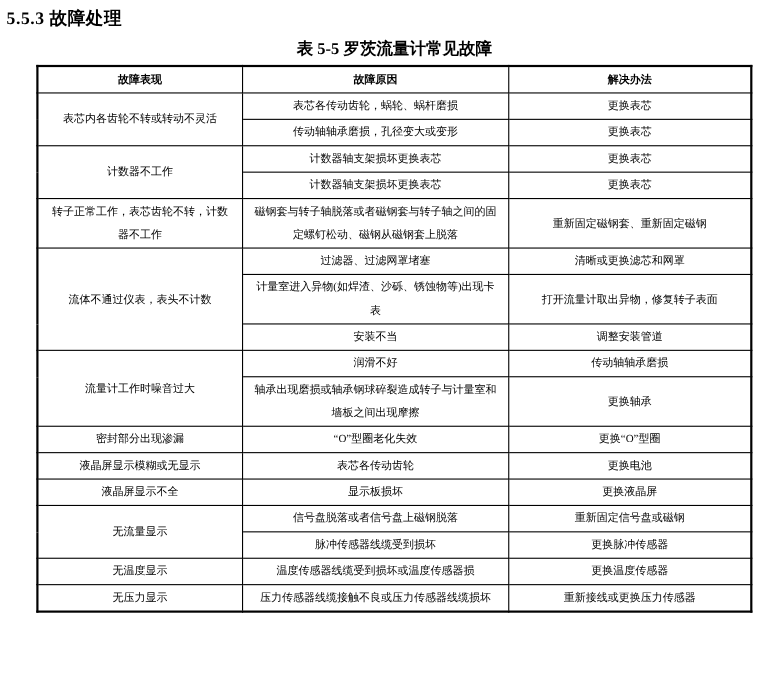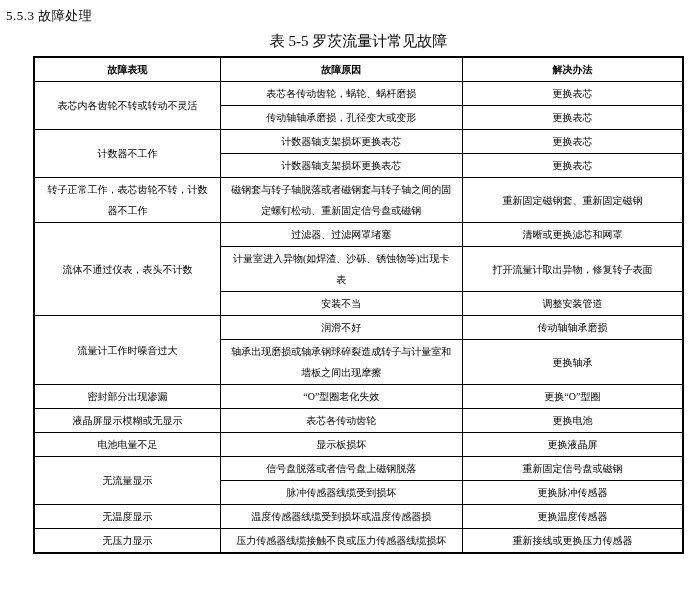--- a/index.html
+++ b/index.html
@@ -3,26 +3,26 @@
 <meta charset="utf-8">
 <style>
   html,body{margin:0;padding:0;}
   body{
     width:691px;height:612px;
     background:#ffffff;color:#000000;
     font-family:"Liberation Serif","DejaVu Serif",serif;
     overflow:hidden;
   }
   .section-title{
-    font-weight:normal;font-size:13px;
+    font-weight:bold;font-size:16px;
     margin:7px 0 0 6px;letter-spacing:0.5px;
   }
   .table-caption{
     width:651px;margin:7px 0 5px 33px;
-    text-align:center;font-weight:normal;font-size:15px;
+    text-align:center;font-weight:bold;font-size:15px;
   }
   table.fault-table{
     border-collapse:collapse;table-layout:fixed;
     margin-left:33px;width:651px;
     border:2px solid #000;
   }
   .fault-table th,.fault-table td{
     border:1px solid #000;
     text-align:center;vertical-align:middle;
     font-size:10px;line-height:21px;
@@ -68,21 +68,21 @@
       <td>计数器轴支架损坏更换表芯</td>
       <td>更换表芯</td>
     </tr>
     <tr>
       <td>计数器轴支架损坏更换表芯</td>
       <td>更换表芯</td>
     </tr>
 
     <tr>
       <td>转子正常工作，表芯齿轮不转，计数器不工作</td>
-      <td>磁钢套与转子轴脱落或者磁钢套与转子轴之间的固定螺钉松动、重新固定信号盘或磁钢</td>
+      <td>磁钢套与转子轴脱落或者磁钢套与转子轴之间的固定螺钉松动、磁钢从磁钢套上脱落</td>
       <td>重新固定磁钢套、重新固定磁钢</td>
     </tr>
 
     <tr>
       <td rowspan="3">流体不通过仪表，表头不计数</td>
       <td>过滤器、过滤网罩堵塞</td>
       <td>清晰或更换滤芯和网罩</td>
     </tr>
     <tr>
       <td>计量室进入异物(如焊渣、沙砾、锈蚀物等)出现卡表</td>
@@ -109,21 +109,21 @@
       <td>更换“O”型圈</td>
     </tr>
 
     <tr>
       <td>液晶屏显示模糊或无显示</td>
       <td>表芯各传动齿轮</td>
       <td>更换电池</td>
     </tr>
 
     <tr>
-      <td>电池电量不足</td>
+      <td>液晶屏显示不全</td>
       <td>显示板损坏</td>
       <td>更换液晶屏</td>
     </tr>
 
     <tr>
       <td rowspan="2">无流量显示</td>
       <td>信号盘脱落或者信号盘上磁钢脱落</td>
       <td>重新固定信号盘或磁钢</td>
     </tr>
     <tr>

